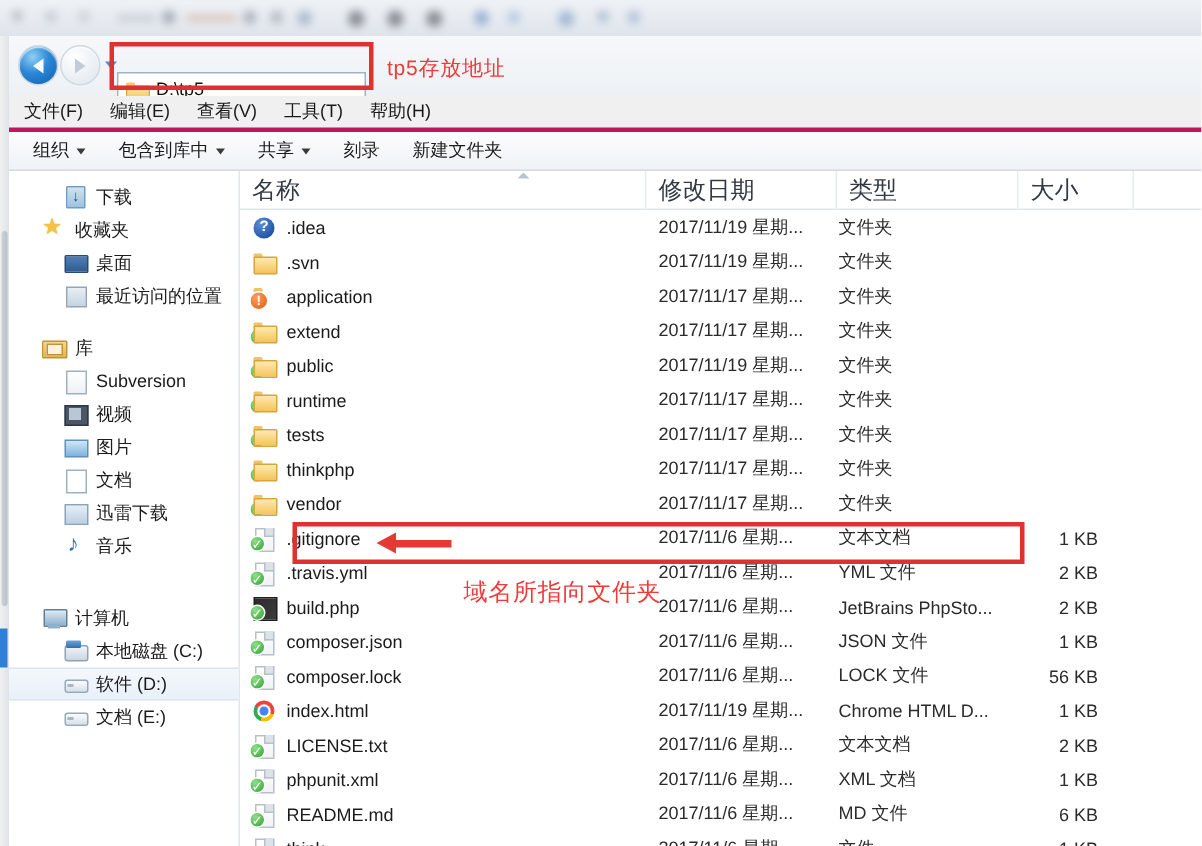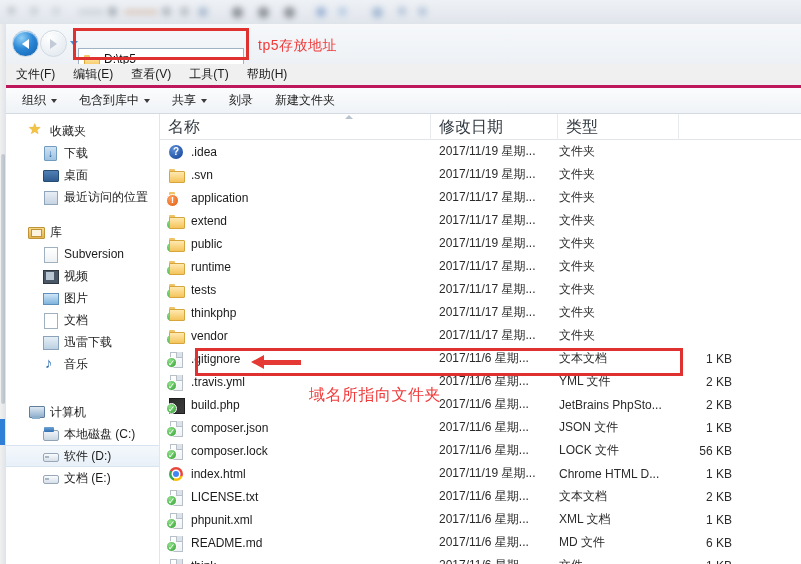--- a/index.html
+++ b/index.html
@@ -450,27 +450,27 @@
       </span>
       <span class="cmd">刻录</span>
       <span class="cmd">新建文件夹</span>
     </div>
 
     <div class="body">
 
       <div class="navpane">
         <div style="height:6px"></div>
 
+        <div class="np-item lvl1">
+          <span class="np-ico ic-dl"></span>
+          <span>下载</span>
+        </div>
         <div class="np-item lvl0">
           <span class="np-ico ic-star"></span>
           <span>收藏夹</span>
-        </div>
-        <div class="np-item lvl1">
-          <span class="np-ico ic-dl"></span>
-          <span>下载</span>
         </div>
         <div class="np-item lvl1">
           <span class="np-ico ic-desk"></span>
           <span>桌面</span>
         </div>
         <div class="np-item lvl1">
           <span class="np-ico ic-recent"></span>
           <span>最近访问的位置</span>
         </div>
 
@@ -534,20 +534,23 @@
           <div class="ch" style="left:0; width:271px;">
             <span>名称</span>
             <span class="sortmark" style="left:185px;"></span>
           </div>
           <div class="ch" style="left:271px; width:127px;">
             <span>修改日期</span>
           </div>
           <div class="ch" style="left:398px; width:121px;">
             <span>类型</span>
           </div>
+          <div class="ch" style="left:519px; width:77px;">
+            <span>大小</span>
+          </div>
           <div class="ch" style="left:596px; width:45px; border-right:none;"></div>
         </div>
 
         <div class="rows" id="rows">
             <div class="row">
               <div class="c-name">
                 <span class="f-ico ic-idea"></span>
                 <span>.idea</span>
               </div>
               <div class="c-date">2017/11/19 星期...</div>

